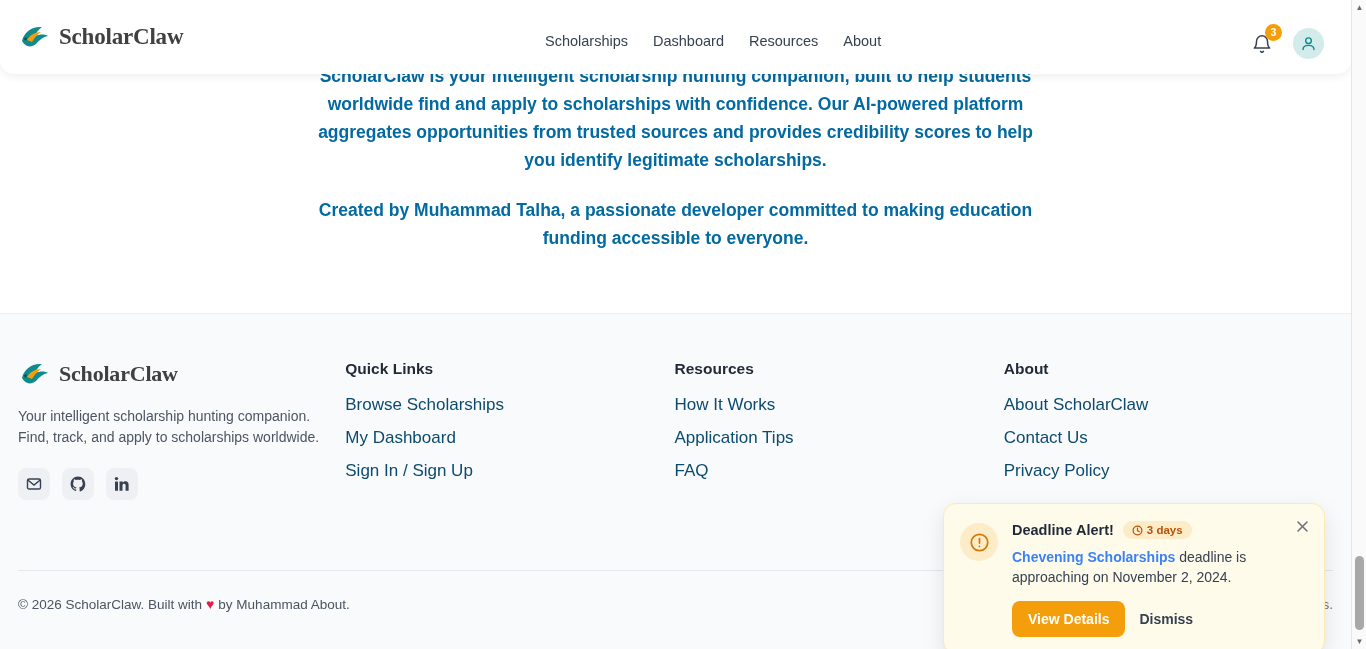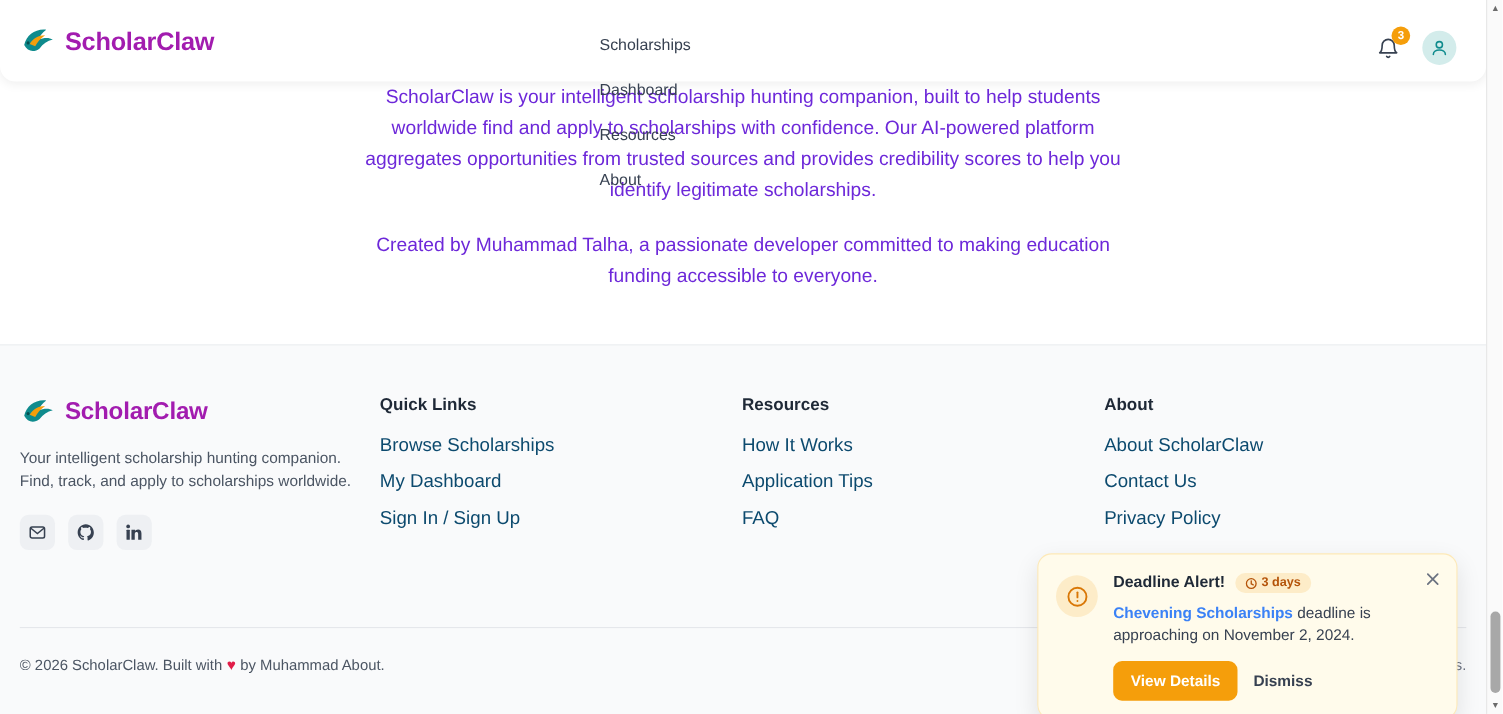--- a/index.html
+++ b/index.html
@@ -42,30 +42,30 @@
   .brand {
     display: flex;
     align-items: center;
     gap: 9px;
     margin-left: 18px;
   }
   .brand-logo { width: 32px; height: 28px; position: relative; }
   .brand-name {
     font-size: 23px;
     font-weight: bold;
-    color: #a21caf;
+    color: #404040;
     letter-spacing: -0.2px;
+    font-family: Liberation Serif, serif;
   }
   .nav-links {
     position: absolute;
     left: 545px;
     top: 33px;
     display: flex;
     gap: 25px;
-    flex-direction: column;
   }
   .nav-link {
     font-size: 14.5px;
     color: #374151;
     font-weight: 500;
     cursor: pointer;
     white-space: nowrap;
   }
   .nav-link.active { color: #374151; }
   .nav-right {
@@ -101,23 +101,24 @@
   .about-section {
     position: absolute;
     top: 62px; left: 0;
     width: 1351px;
     padding: 0 170px;
     text-align: center;
   }
   .about-p {
     font-size: 17.5px;
     line-height: 28px;
-    color: #6d28d9;
+    color: #0369a1;
     max-width: 720px;
-    margin: 12px auto;
+    margin: 0 auto;
+    font-weight: bold;
   }
   .about-p.second { margin-top: 22px; }
 
   
   .footer {
     position: absolute;
     top: 313px; left: 0;
     width: 1351px;
     height: 336px;
     background: #f9fafb;

